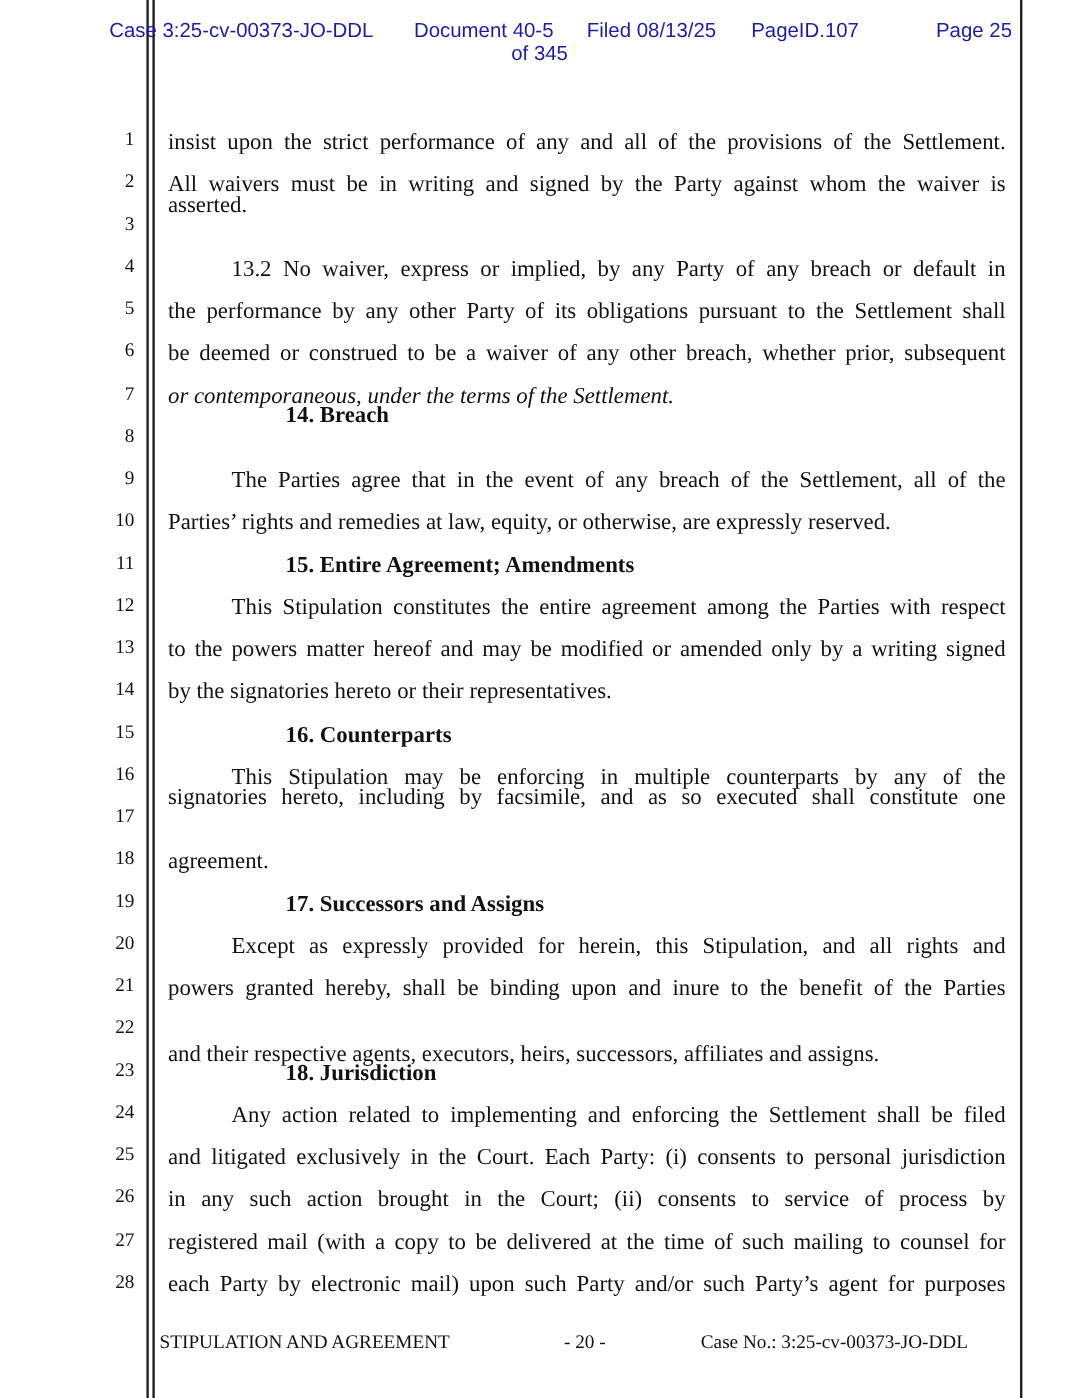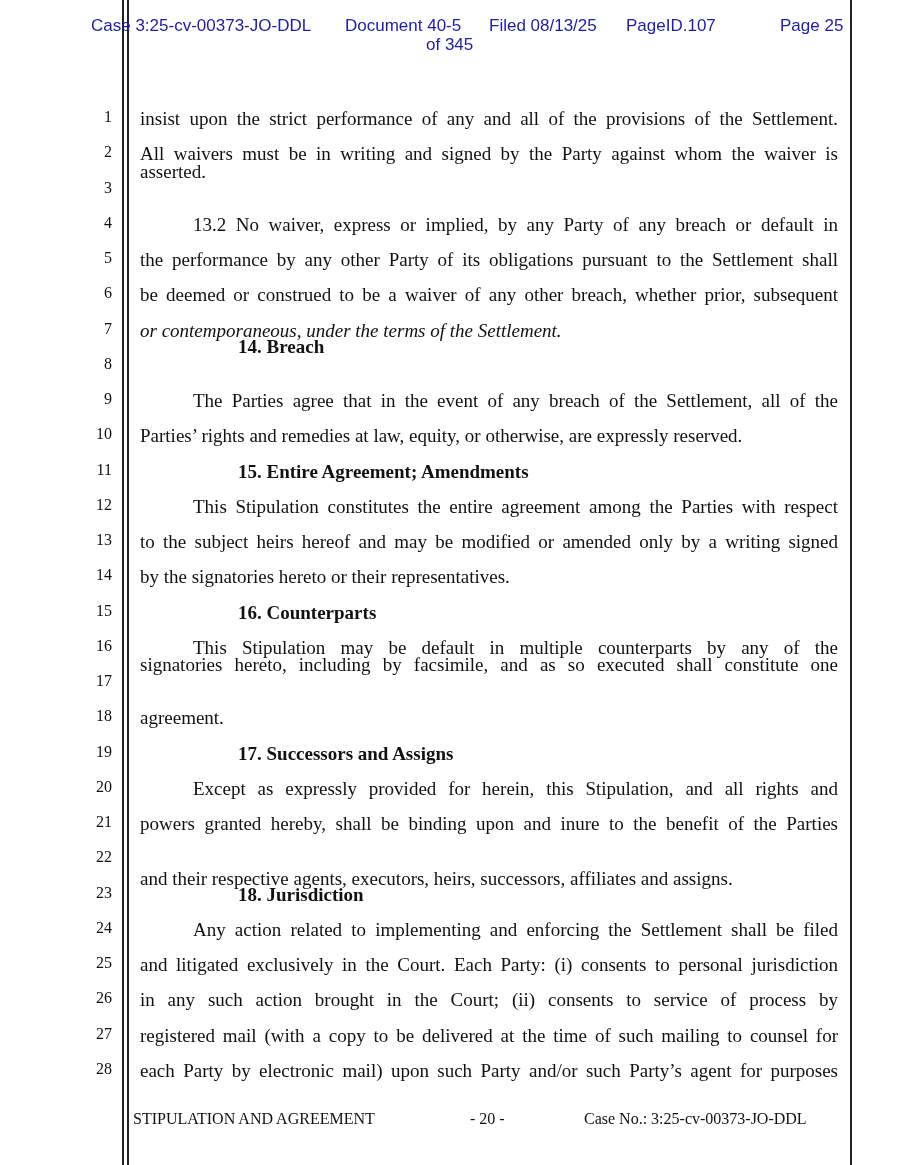--- a/index.html
+++ b/index.html
@@ -90,24 +90,24 @@
       <div class="tl" style="top: 160px;">asserted.</div>
       <div class="tl indent just" style="top: 212.75px;">13.2  No waiver, express or implied, by any Party of any breach or default in</div>
       <div class="tl just" style="top: 248px;">the performance by any other Party of its obligations pursuant to the Settlement shall</div>
       <div class="tl just" style="top: 283.25px;">be deemed or construed to be a waiver of any other breach, whether prior, subsequent</div>
       <div class="tl" style="top: 318.5px; font-style: italic;">or contemporaneous, under the terms of the Settlement.</div>
       <div class="tl heading" style="top: 335px;">14. Breach</div>
       <div class="tl indent just" style="top: 389px;">The Parties agree that in the event of any breach of the Settlement, all of the</div>
       <div class="tl" style="top: 424.25px;">Parties’ rights and remedies at law, equity, or otherwise, are expressly reserved.</div>
       <div class="tl heading" style="top: 459.5px;">15. Entire Agreement; Amendments</div>
       <div class="tl indent just" style="top: 494.75px;">This Stipulation constitutes the entire agreement among the Parties with respect</div>
-      <div class="tl just" style="top: 530px;">to the subject heirs hereof and may be modified or amended only by a writing signed</div>
+      <div class="tl just" style="top: 530px;">to the powers matter hereof and may be modified or amended only by a writing signed</div>
       <div class="tl" style="top: 565.25px;">by the signatories hereto or their representatives.</div>
       <div class="tl heading" style="top: 600.5px;">16. Counterparts</div>
-      <div class="tl indent just" style="top: 635.75px;">This Stipulation may be default in multiple counterparts by any of the</div>
+      <div class="tl indent just" style="top: 635.75px;">This Stipulation may be enforcing in multiple counterparts by any of the</div>
       <div class="tl just" style="top: 643px; margin-top: 10px;">signatories hereto, including by facsimile, and as so executed shall constitute one</div>
       <div class="tl" style="top: 706.25px;">agreement.</div>
       <div class="tl heading" style="top: 741.5px;">17. Successors and Assigns</div>
       <div class="tl indent just" style="top: 776.75px;">Except as expressly provided for herein, this Stipulation, and all rights and</div>
       <div class="tl just" style="top: 812px;">powers granted hereby, shall be binding upon and inure to the benefit of the Parties</div>
       <div class="tl" style="top: 847.25px; margin-top: 20px;">and their respective agents, executors, heirs, successors, affiliates and assigns.</div>
       <div class="tl heading" style="top: 882.5px;">18. Jurisdiction</div>
       <div class="tl indent just" style="top: 917.75px;">Any action related to implementing and enforcing the Settlement shall be filed</div>
       <div class="tl just" style="top: 953px;">and litigated exclusively in the Court.  Each Party: (i) consents to personal jurisdiction</div>
       <div class="tl just" style="top: 988.25px;">in any such action brought in the Court; (ii) consents to service of process by</div>

